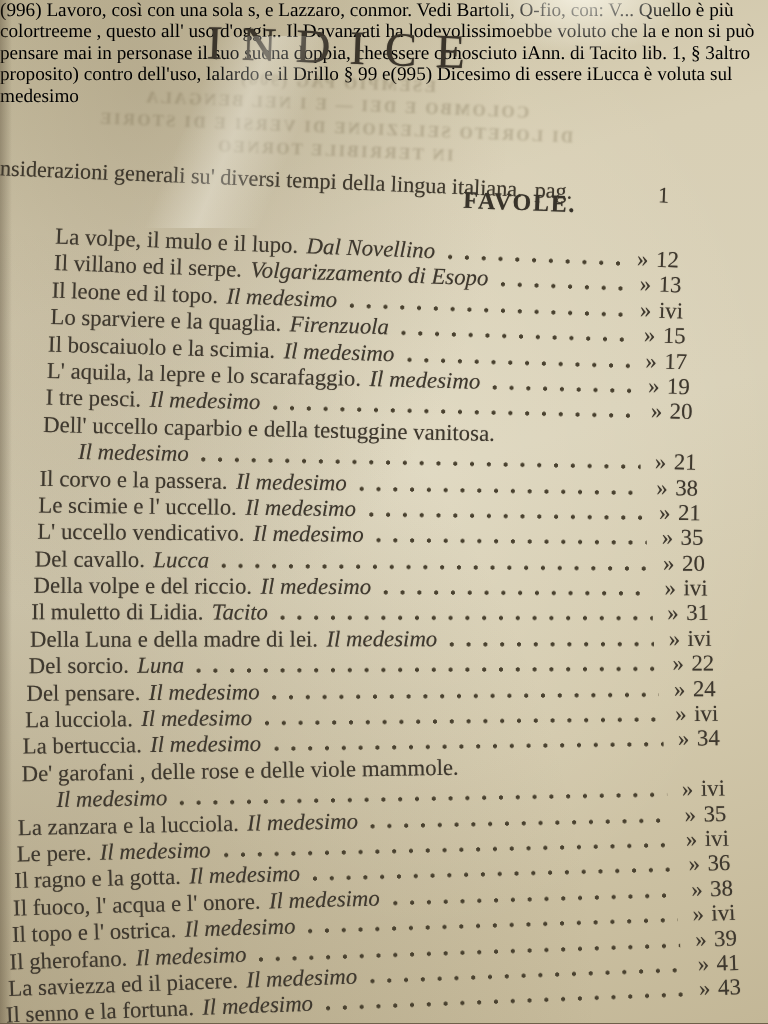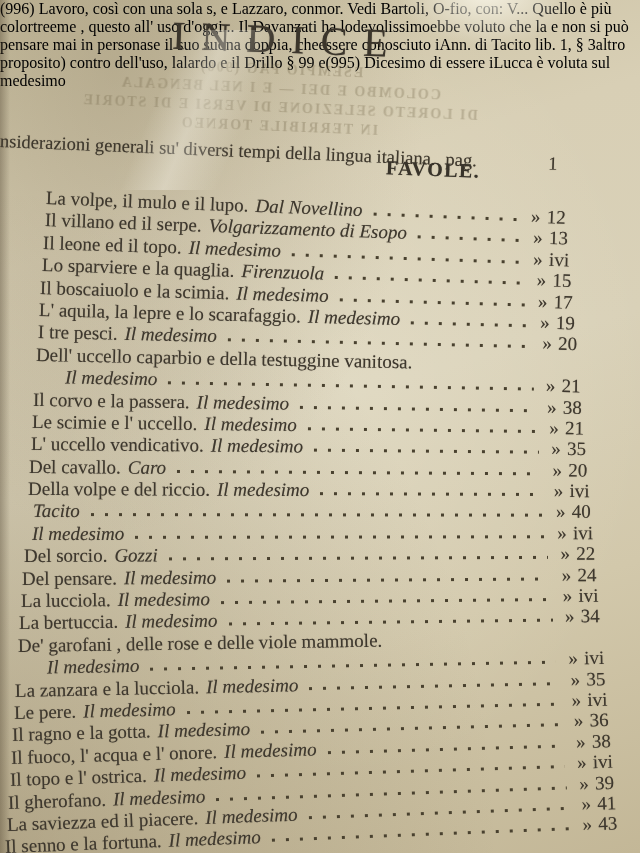--- a/index.html
+++ b/index.html
@@ -223,47 +223,49 @@
       </div>
       <div class="row" style="transform: rotate(0.528deg); margin-left: 30.6px; width: 555.2px;">
         <span class="t">L' uccello vendicativo.</span>
         <span class="src">Il medesimo</span>
         <span class="dots"></span>
         <span class="g">»</span>
         <span class="n">35</span>
       </div>
       <div class="row" style="transform: rotate(0.376deg); margin-left: 29.2px; width: 558.4px;">
         <span class="t">Del cavallo.</span>
-        <span class="src">Caro</span>
+        <span class="src">Lucca</span>
         <span class="dots"></span>
         <span class="g">»</span>
         <span class="n">20</span>
       </div>
       <div class="row" style="transform: rotate(0.224deg); margin-left: 27.8px; width: 561.6px;">
         <span class="t">Della volpe e del riccio.</span>
         <span class="src">Il medesimo</span>
         <span class="dots"></span>
         <span class="g">»</span>
         <span class="n">ivi</span>
       </div>
       <div class="row" style="transform: rotate(0.072deg); margin-left: 26.4px; width: 564.8px;">
+        <span class="t">Il muletto di Lidia.</span>
         <span class="src">Tacito</span>
         <span class="dots"></span>
         <span class="g">»</span>
-        <span class="n">40</span>
+        <span class="n">31</span>
       </div>
       <div class="row" style="transform: rotate(-0.0799999deg); margin-left: 25px; width: 568px;">
+        <span class="t">Della Luna e della madre di lei.</span>
         <span class="src">Il medesimo</span>
         <span class="dots"></span>
         <span class="g">»</span>
         <span class="n">ivi</span>
       </div>
       <div class="row" style="transform: rotate(-0.232deg); margin-left: 23.6px; width: 571.2px;">
         <span class="t">Del sorcio.</span>
-        <span class="src">Gozzi</span>
+        <span class="src">Luna</span>
         <span class="dots"></span>
         <span class="g">»</span>
         <span class="n">22</span>
       </div>
       <div class="row" style="transform: rotate(-0.384deg); margin-left: 22.2px; width: 574.4px;">
         <span class="t">Del pensare.</span>
         <span class="src">Il medesimo</span>
         <span class="dots"></span>
         <span class="g">»</span>
         <span class="n">24</span>

